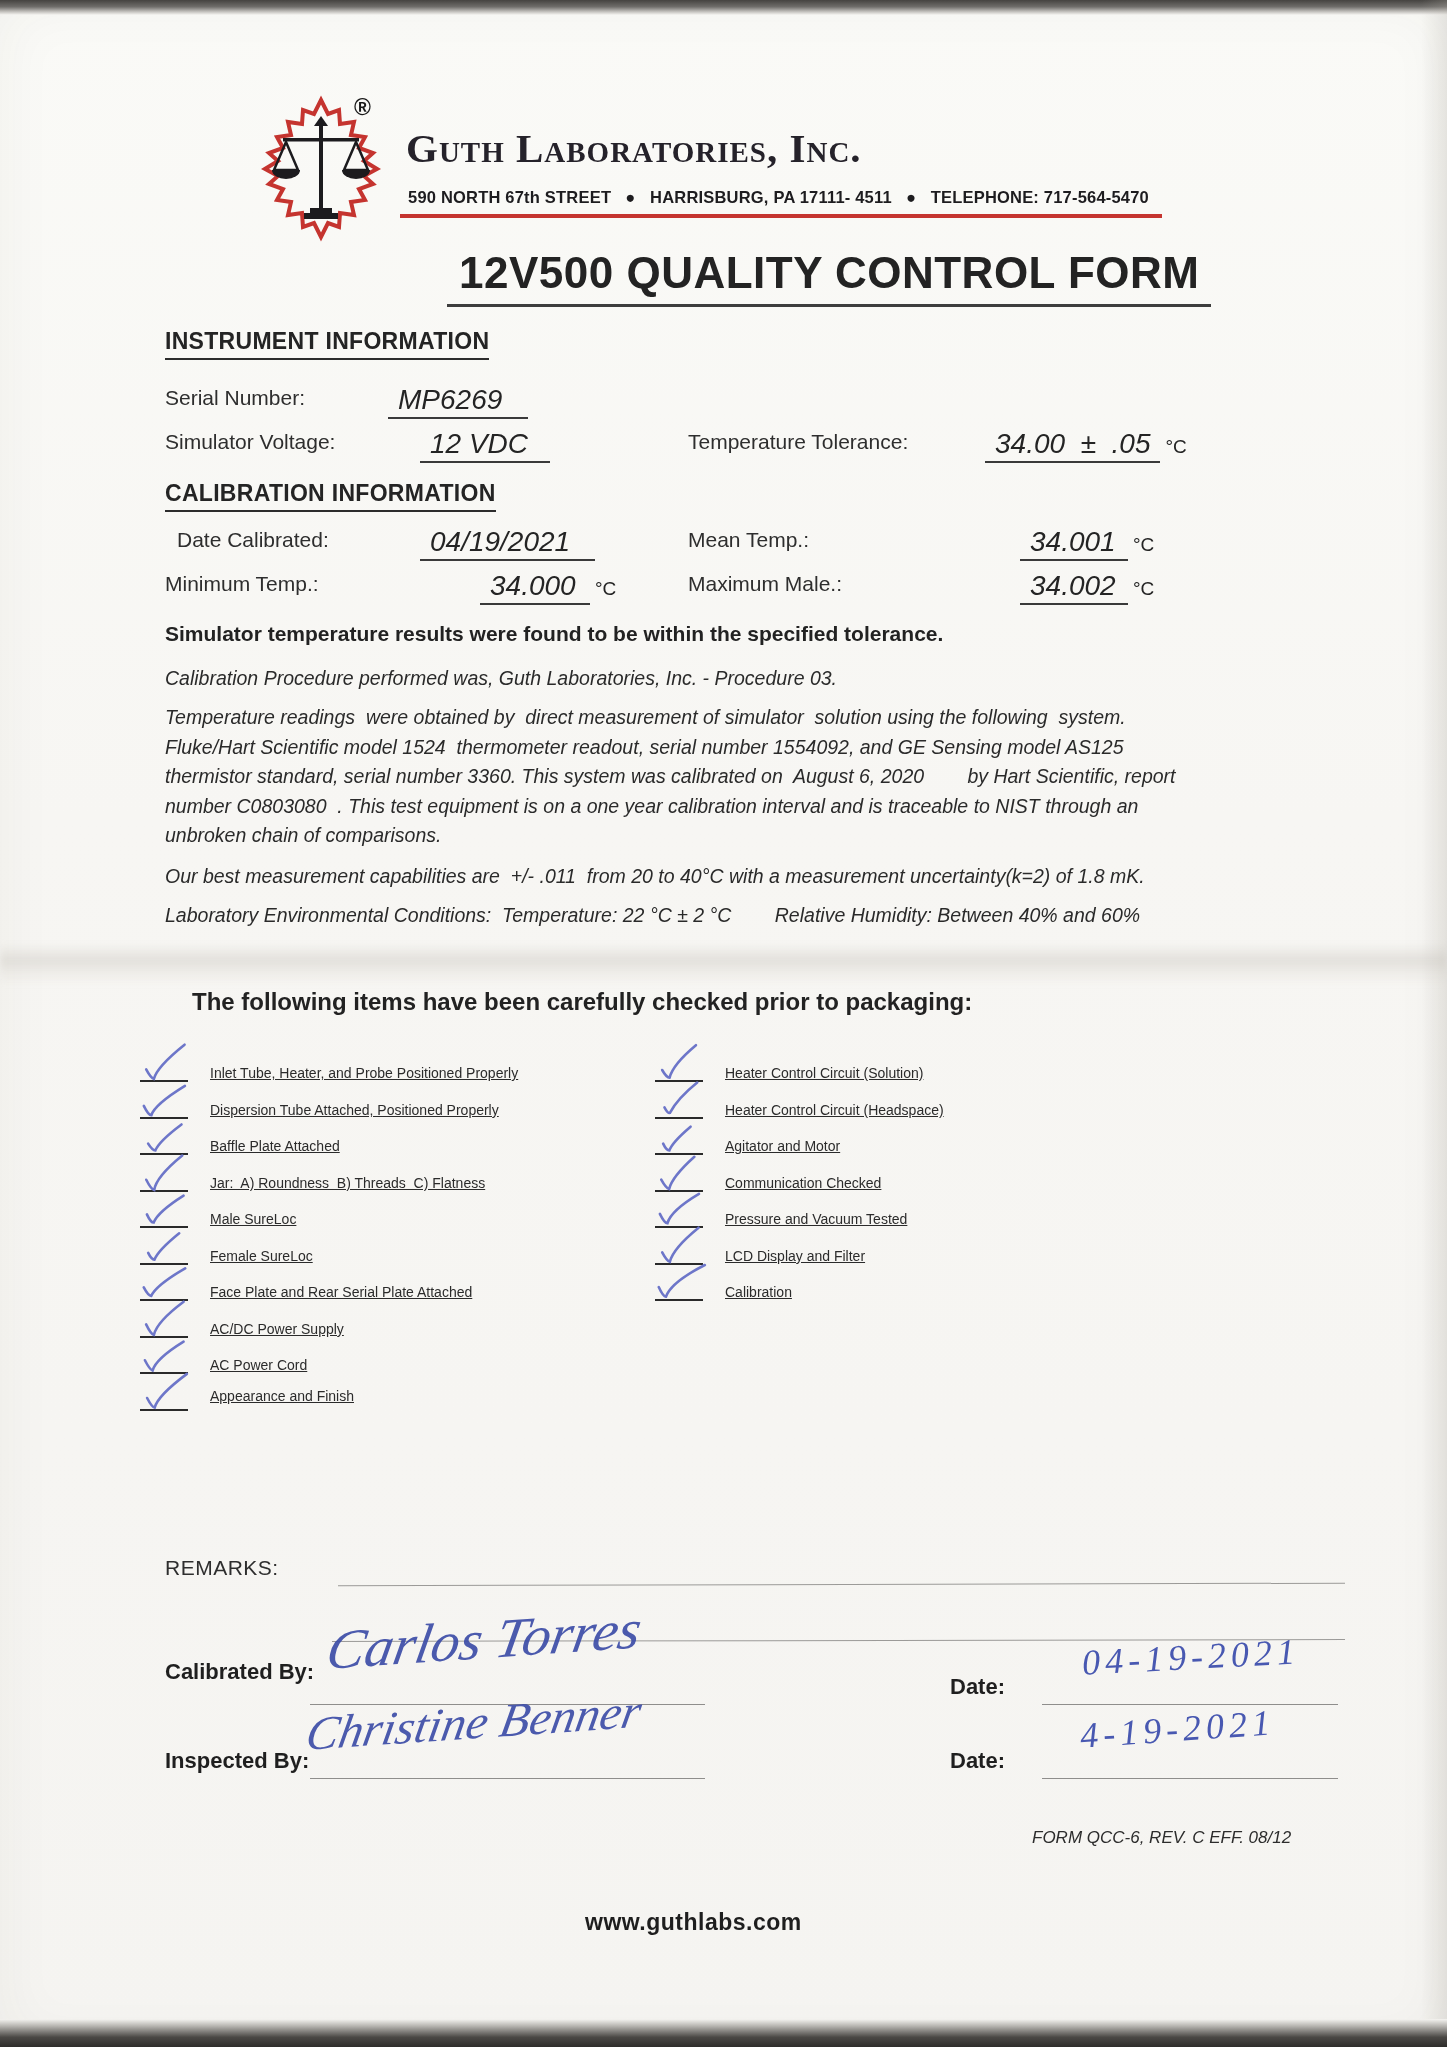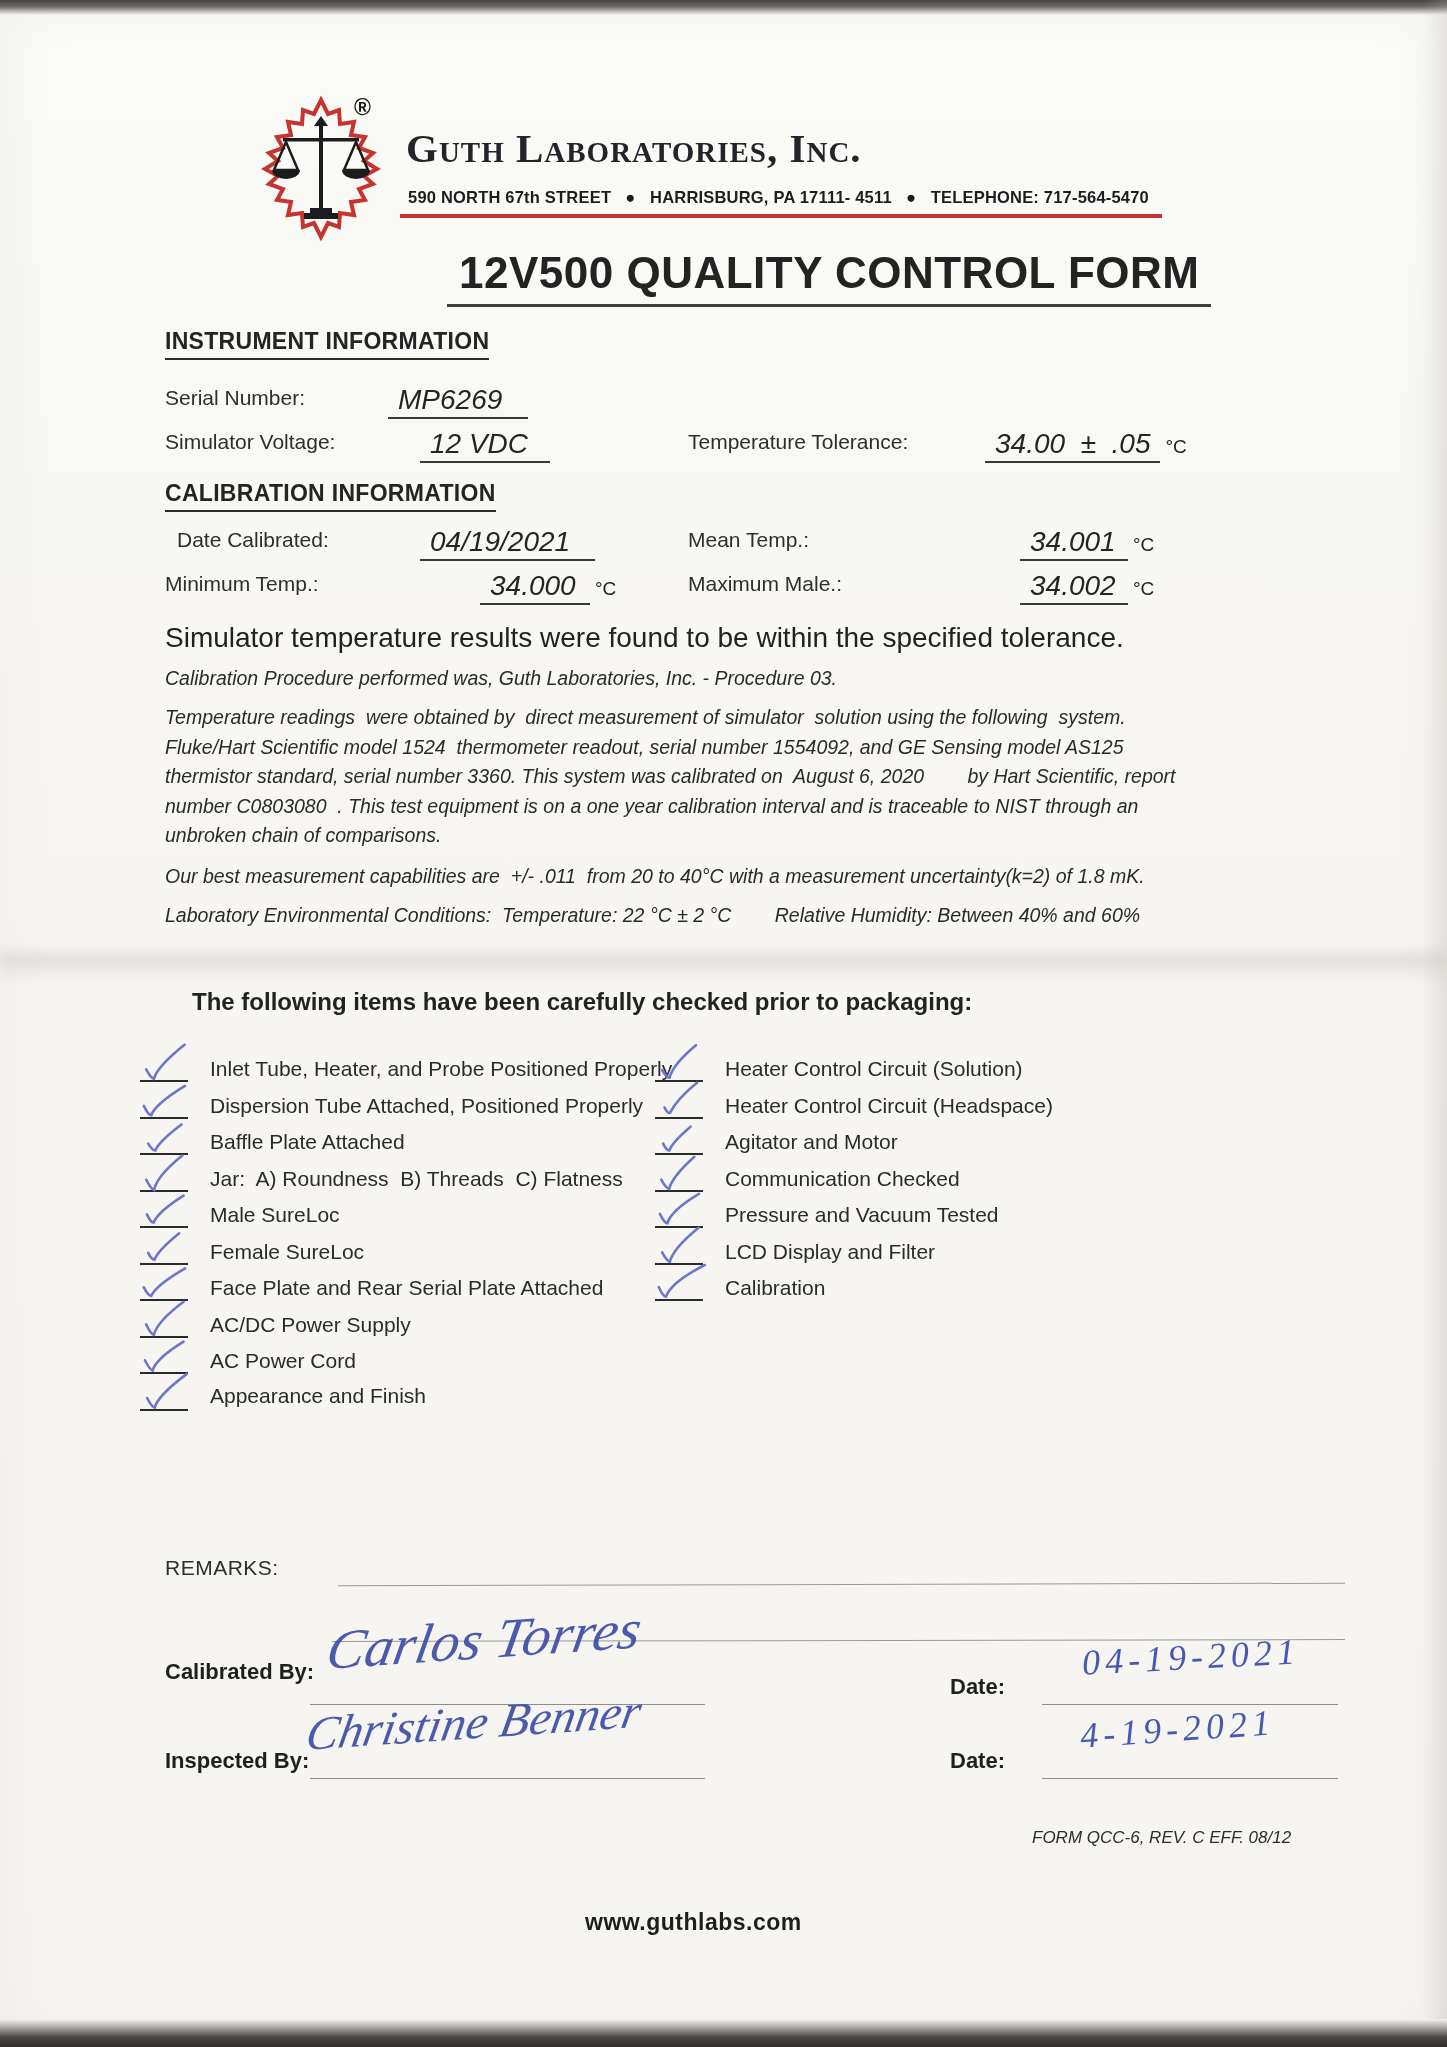--- a/index.html
+++ b/index.html
@@ -57,35 +57,35 @@
     font-size:23px; font-weight:bold; color:#242424; letter-spacing:.3px;
     border-bottom:2.5px solid #2c2c2c; padding-bottom:3px; display:inline-block;
   }
   .field-label { font-size:21px; color:#2e2e2e; }
   .field-value {
     display:inline-block; font-size:28px; color:#242424; text-align:left;
     border-bottom:2px solid #3a3a3a; padding:0 10px 1px 10px;font-style:italic;
   }
   .unit { font-size:19px; color:#242424; padding-left:5px; }
 
-  .statement-bold { font-size:28px; font-weight:normal; color:#222; }
+  .statement-bold { font-size:21px; font-weight:bold; color:#222; }
   .para {
     font-size:19.5px; font-style:italic; color:#2a2a2a;
     line-height:29.5px; white-space:pre-wrap;
   }
 
   .checklist-heading { font-size:24px; font-weight:bold; color:#222; }
   .check-row { position:absolute; display:flex; align-items:flex-end; }
   .checkline {
     display:inline-block; width:48px; height:30px; position:relative;
     border-bottom:2.5px solid #2a2a2a; flex:none;
   }
   .checkline svg { position:absolute; left:-2px; bottom:-8px; width:56px; height:44px; overflow:visible; }
   .checkline path { fill:none; stroke:#6d76c9; stroke-width:2.6; stroke-linecap:round; }
-  .check-label { font-size:21px; color:#2b2b2b; padding-left:22px; padding-bottom:1px; white-space:pre; }
+  .check-label { font-size:14px; color:#2b2b2b; padding-left:22px; padding-bottom:1px; white-space:pre;text-decoration:underline; }
 
   .remarks-label { font-size:21px; color:#2e2e2e; letter-spacing:.5px; }
   .rule-thin { border-top:1.5px solid #9b9a98; height:0; }
 
   .sig-label { font-size:22px; font-weight:bold; color:#1f1f1f; }
   .sig-line { border-top:1.5px solid #8f8e8c; height:0; }
   .signature {
     font-family:"Liberation Serif", serif; font-style:italic; color:#3d4da8;
     transform:skewX(-14deg) rotate(-4deg); transform-origin:left bottom;
     white-space:nowrap; opacity:.92;

